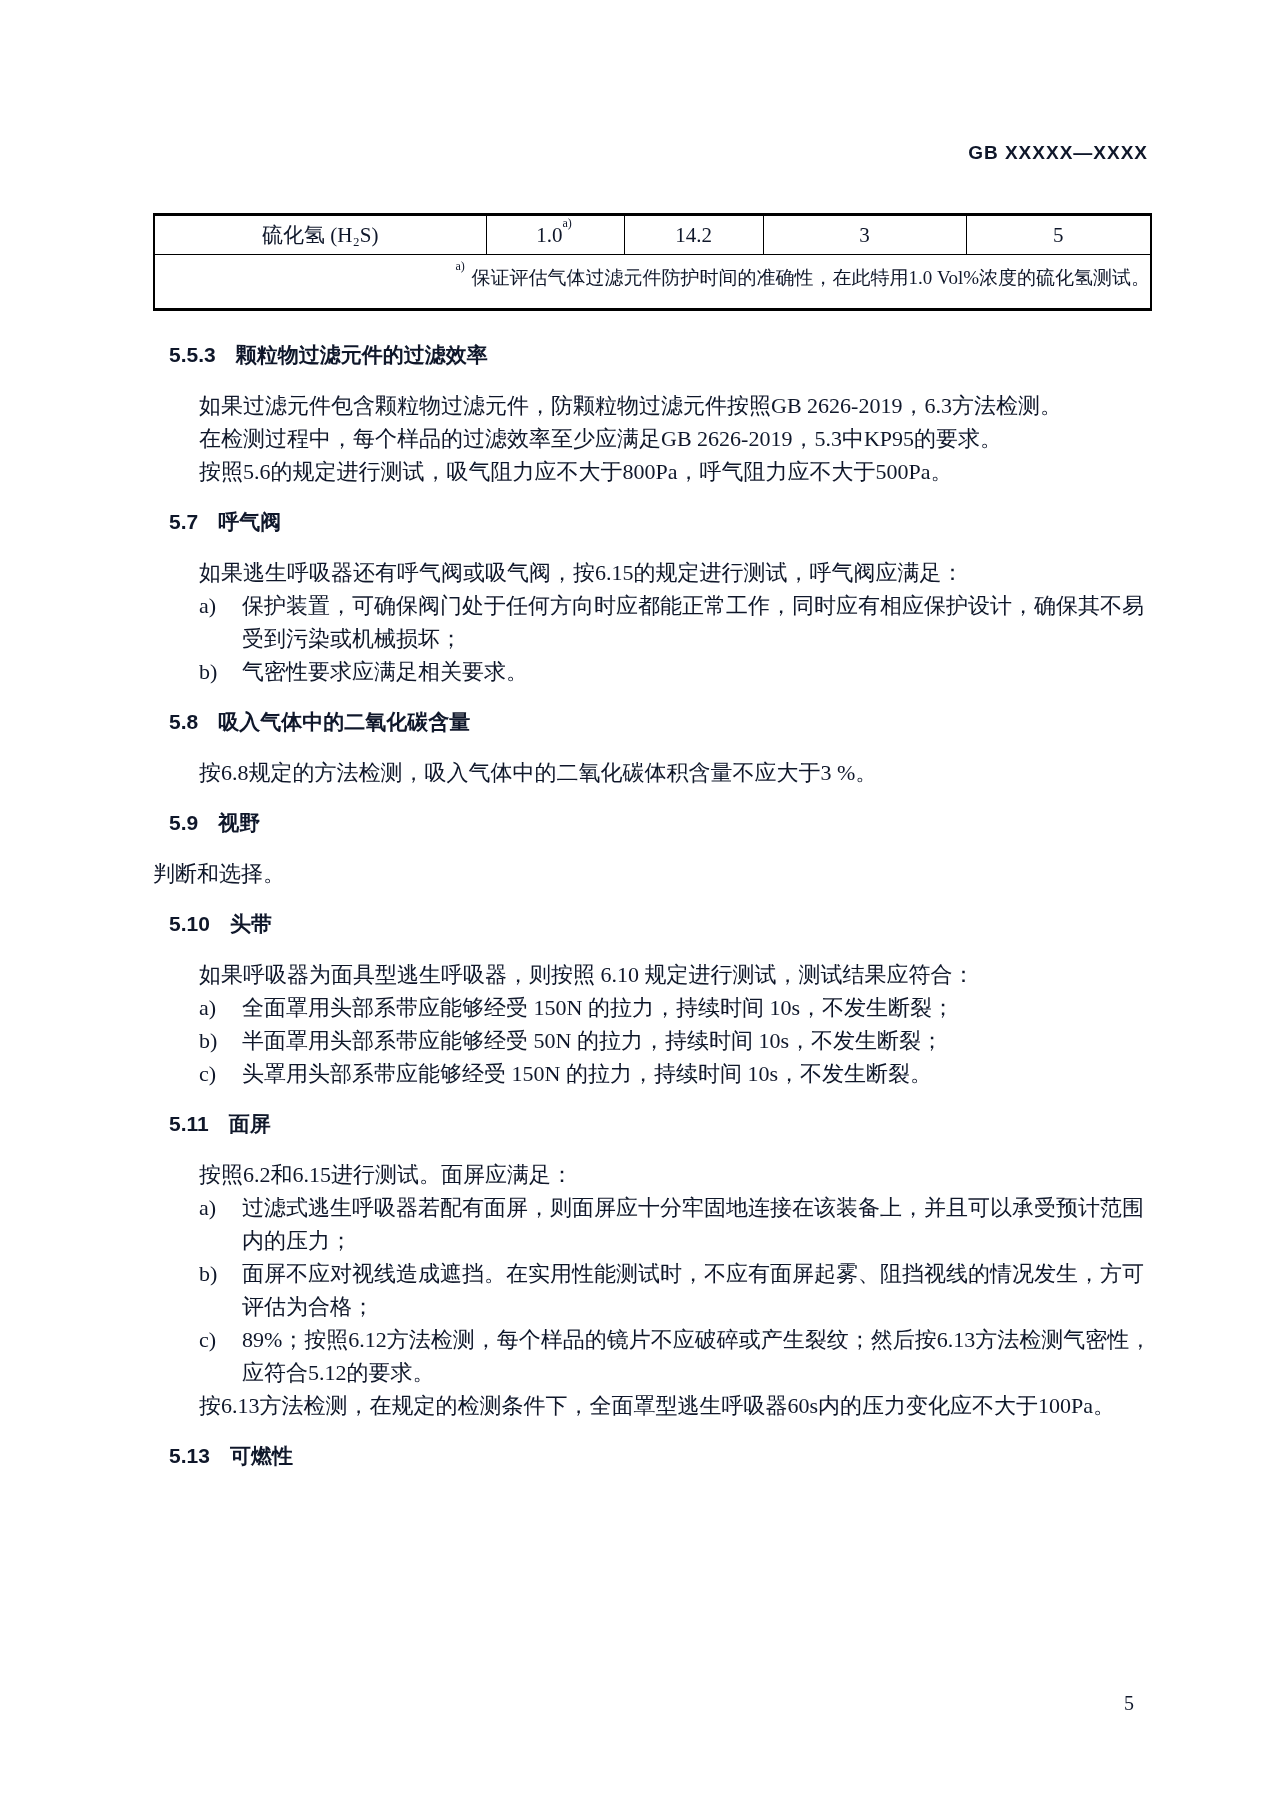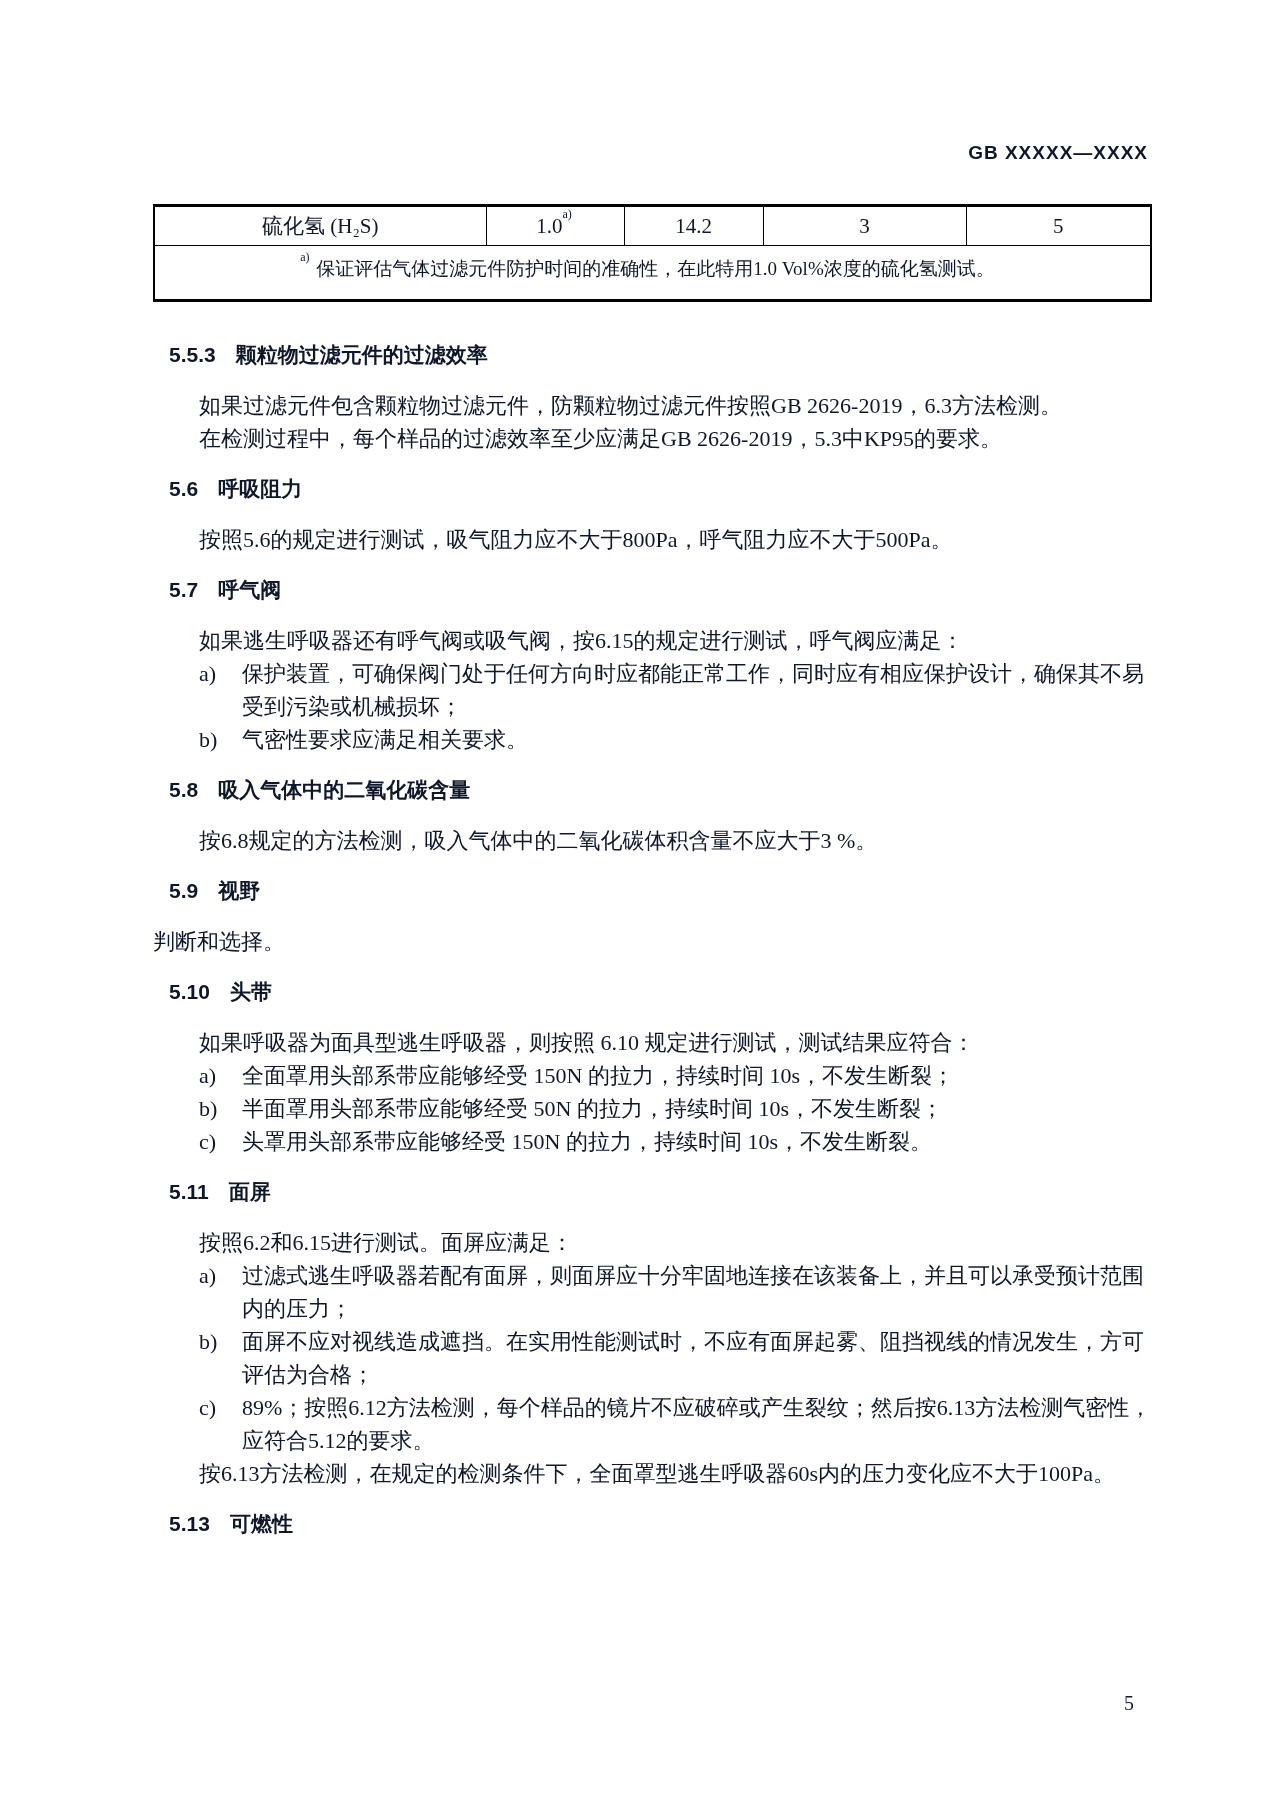--- a/index.html
+++ b/index.html
@@ -20,39 +20,39 @@
     font-family:"Liberation Sans","DejaVu Sans",sans-serif;
     font-weight:700;
     font-size:19px;
     letter-spacing:1px;
     white-space:nowrap;
   }
   
   .tbl{
     position:absolute;
     left:153px;
-    top:204px;
+    top:213px;
     width:997px;
     border-collapse:collapse;
     table-layout:fixed;
   }
   .tbl td{
     border:1px solid #000;
     font-size:21px;
     text-align:center;
     vertical-align:middle;
     padding:0;
   }
   .tbl{border:2px solid #000;}
   .tbl .row-data td{height:38px;}
   .tbl tr.row-foot td{
     height:42px;
-    text-align:center;
+    text-align:right;
     vertical-align:top;
-    padding:5px 26px 6px 16px;
+    padding:5px 0 6px 16px;
     font-size:19px;
     line-height:26px;
   }
   .tbl .t-top td{border-top:3px solid #000;}
   .tbl .row-foot td{border-bottom:3px solid #000;}
   sup.mk{
     font-size:12px;
     position:relative;
     top:-7px;
     padding-right:2px;
@@ -129,23 +129,20 @@
     </table>
 
   <div class="sections">
 
     <div class="sec-heading first">
       <span class="sec-num">5.5.3</span><span class="sec-title">颗粒物过滤元件的过滤效率</span>
     </div>
     <div class="line ind">如果过滤元件包含颗粒物过滤元件，防颗粒物过滤元件按照GB 2626-2019，6.3方法检测。</div>
     <div class="line ind">在检测过程中，每个样品的过滤效率至少应满足GB 2626-2019，5.3中KP95的要求。</div>
 
-    <div class="sec-heading">
-      <span class="sec-num">5.6</span><span class="sec-title">呼吸阻力</span>
-    </div>
     <div class="line ind">按照5.6的规定进行测试，吸气阻力应不大于800Pa，呼气阻力应不大于500Pa。</div>
 
     <div class="sec-heading">
       <span class="sec-num">5.7</span><span class="sec-title">呼气阀</span>
     </div>
     <div class="line ind">如果逃生呼吸器还有呼气阀或吸气阀，按6.15的规定进行测试，呼气阀应满足：</div>
     <div class="item">
       <span class="marker">a)</span>
       <div class="line">保护装置，可确保阀门处于任何方向时应都能正常工作，同时应有相应保护设计，确保其不易</div>
       <div class="line">受到污染或机械损坏；</div>

